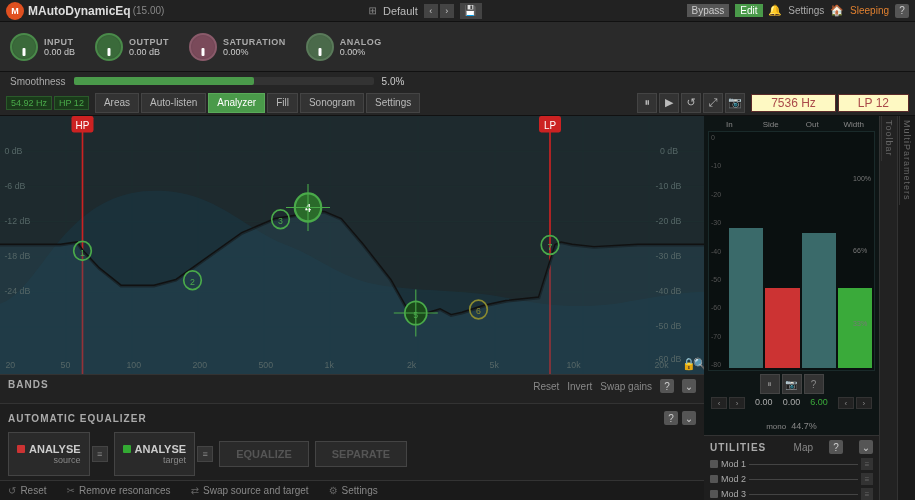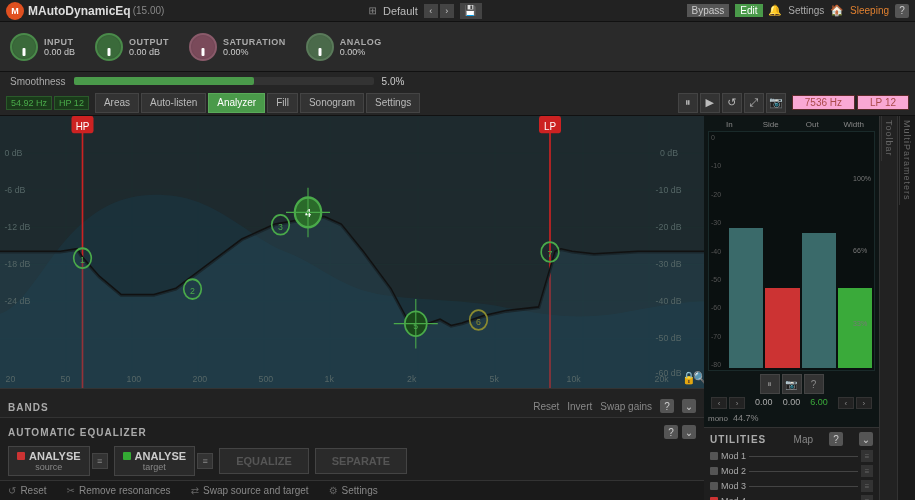--- a/index.html
+++ b/index.html
@@ -118,24 +118,24 @@
     .icon-btn-small {
       background: #333;
       color: #bbb;
       border: 1px solid #444;
       width: 20px; height: 20px;
       font-size: 11px;
       cursor: pointer;
       display: flex; align-items: center; justify-content: center;
     }
     .freq-badge-right {
-      background: #f9a8d4;
+      background: #fef9c3;
       color: #aa4a4a;
-      font-size: 10px;
-      padding: 1px 12px;
+      font-size: 12px;
+      padding: 1px 19px;
       border: 1px solid #5a2a2a;
     }
 
     
     .eq-area {
       flex: 1;
       position: relative;
       background: #1e2a2e;
       overflow: hidden;
     }
@@ -145,21 +145,21 @@
       height: 100%;
     }
 
     
     .bands-section {
       background: #222;
       padding: 4px 8px;
       border-top: 1px solid #333;
     }
     .bands-header {
-      display: flex; align-items: flex-end; justify-content: space-between;
+      display: flex; align-items: flex-start; justify-content: space-between;
       height: 20px;
     }
     .bands-title { font-size: 10px; color: #aaa; font-weight: bold; letter-spacing: 1px; }
     .bands-actions { display: flex; gap: 8px; align-items: center; }
     .bands-action-btn { background: none; border: none; color: #888; font-size: 10px; cursor: pointer; }
 
     
     .auto-eq-section {
       background: #1e1e1e;
       padding: 4px 8px;
@@ -169,24 +169,24 @@
       display: flex; align-items: center; justify-content: space-between;
       height: 20px; margin-bottom: 4px;
     }
     .auto-eq-title { font-size: 10px; color: #aaa; font-weight: bold; letter-spacing: 1px; }
     .auto-eq-controls { display: flex; gap: 4px; align-items: center; }
 
     .auto-eq-buttons {
       display: flex; gap: 6px; align-items: center;
     }
     .analyse-btn {
-      display: flex; flex-direction: column; align-items: center;
+      display: flex; flex-direction: column; align-items: flex-end;
       background: #2a2a2a;
       border: 1px solid #444;
-      padding: 3px 8px;
+      padding: 10px 8px;
       cursor: pointer;
       min-width: 80px;
     }
     .analyse-btn-top { display: flex; align-items: center; gap: 4px; }
     .analyse-dot-red { width: 8px; height: 8px; background: #cc3333; border-radius: 1px; }
     .analyse-dot-green { width: 8px; height: 8px; background: #33aa33; border-radius: 1px; }
     .analyse-text { color: #ccc; font-size: 11px; font-weight: bold; }
     .analyse-sub { color: #888; font-size: 9px; }
     .analyse-menu-btn { background: #333; border: 1px solid #444; color: #888; width: 16px; height: 16px; font-size: 9px; cursor: pointer; display: flex; align-items: center; justify-content: center; }
 
@@ -650,21 +650,21 @@
             <button style="background:#222;border:1px solid #333;color:#888;width:16px;height:12px;font-size:8px;cursor:pointer;">›</button>
           </div>
           <span style="font-size:9px;color:#aaa;">0.00</span>
           <span style="font-size:9px;color:#aaa;">0.00</span>
           <span style="font-size:9px;color:#3aaa3a;">6.00</span>
           <div style="display:flex;gap:2px;">
             <button style="background:#222;border:1px solid #333;color:#888;width:16px;height:12px;font-size:8px;cursor:pointer;">‹</button>
             <button style="background:#222;border:1px solid #333;color:#888;width:16px;height:12px;font-size:8px;cursor:pointer;">›</button>
           </div>
         </div>
-        <div style="text-align:left;margin-top:2px;">
+        <div style="text-align:center;margin-top:10px;">
           <span class="mono-label">mono</span>
           <span style="font-size:9px;color:#888;margin-left:2px;">44.7%</span>
         </div>
       </div>
 
       <div class="utilities-section">
         <div class="utilities-header">
           <span class="utilities-title">UTILITIES</span>
           <div class="utilities-right">
             <span class="utilities-map">Map</span>

